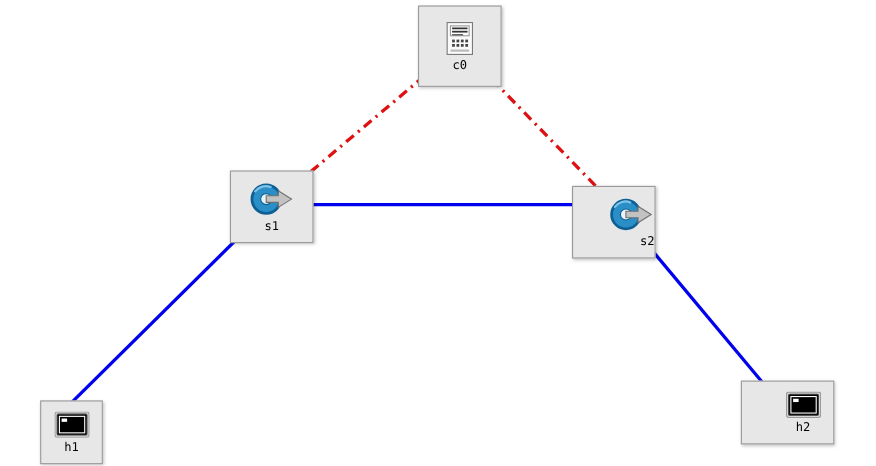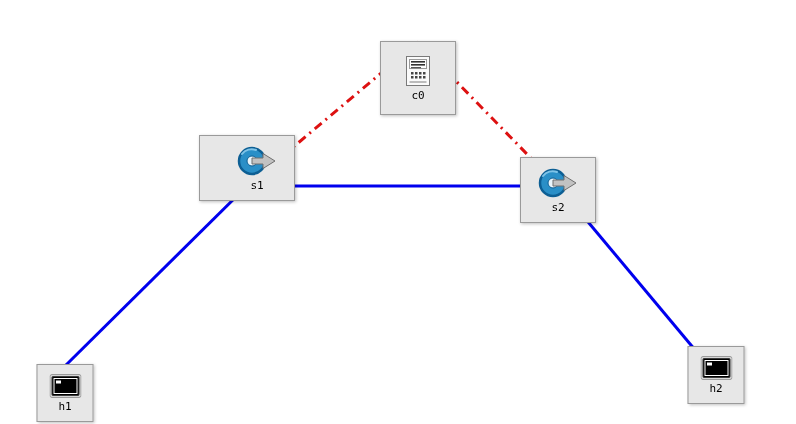--- a/index.html
+++ b/index.html
@@ -27,21 +27,21 @@
     display: flex;
     flex-direction: column;
     align-items: center;
     justify-content: center;
     gap: 2px;
     background: #e7e7e7;
     border: 1px solid #9a9a9a;
     box-shadow: 1px 1px 3px rgba(0,0,0,0.25);
     cursor: default;
   }
-  .node.controller { width: 74px; height: 72px; margin-top: 36px; }
+  .node.controller { width: 74px; height: 72px; }
   .node.switch     { width: 74px; height: 64px; }
   .node.host       { width: 55px; height: 56px; }
   .node .icon { display: block; line-height: 0; }
   .node .label {
     font-family: "DejaVu Sans Mono", "Liberation Mono", monospace;
     font-size: 11px;
     color: #000000;
     line-height: 13px;
   }
 </style>
@@ -73,34 +73,34 @@
         <rect x="6" y="21" width="2.5" height="2.5" fill="#444444"></rect>
         <rect x="10" y="21" width="2.5" height="2.5" fill="#444444"></rect>
         <rect x="14" y="21" width="2.5" height="2.5" fill="#444444"></rect>
         <rect x="18" y="21" width="2.5" height="2.5" fill="#444444"></rect>
         <rect x="4.5" y="26" width="17" height="2" fill="#bbbbbb"></rect>
       </svg>
     </span>
     <span class="label">c0</span>
   </div>
 
-  <div class="node switch" style="left: 247px; top: 168px; padding-left: 20px;">
+  <div class="node switch" style="left: 247px; top: 188px;">
     <span class="icon">
       <svg width="42" height="32" viewBox="0 0 42 32">
         <circle cx="16" cy="16" r="13" fill="#2a8fc7"></circle>
         <circle cx="16" cy="16" r="13" fill="none" stroke="#0d5f94" stroke-width="2.5"></circle>
         <path d="M6 9 a 12 12 0 0 1 14 -4" fill="none" stroke="#7fc4e8" stroke-width="2" stroke-linecap="round"></path>
         <circle cx="16" cy="16" r="5" fill="#eaf5fb" stroke="#0d5f94" stroke-width="1"></circle>
         <path d="M16 13 h11 v-4.5 l12 7.5 -12 7.5 v-4.5 h-11 z" fill="#c2c2c2" stroke="#6f6f6f" stroke-width="1"></path>
       </svg>
     </span>
     <span class="label">s1</span>
   </div>
 
-  <div class="node switch" style="left: 558px; top: 190px;">
+  <div class="node switch" style="left: 558px; top: 202px; align-items: flex-end;">
     <span class="icon">
       <svg width="42" height="32" viewBox="0 0 42 32">
         <circle cx="16" cy="16" r="13" fill="#2a8fc7"></circle>
         <circle cx="16" cy="16" r="13" fill="none" stroke="#0d5f94" stroke-width="2.5"></circle>
         <path d="M6 9 a 12 12 0 0 1 14 -4" fill="none" stroke="#7fc4e8" stroke-width="2" stroke-linecap="round"></path>
         <circle cx="16" cy="16" r="5" fill="#eaf5fb" stroke="#0d5f94" stroke-width="1"></circle>
         <path d="M16 13 h11 v-4.5 l12 7.5 -12 7.5 v-4.5 h-11 z" fill="#c2c2c2" stroke="#6f6f6f" stroke-width="1"></path>
       </svg>
     </span>
     <span class="label">s2</span>
@@ -111,21 +111,21 @@
       <svg width="32" height="24" viewBox="0 0 32 24">
         <rect x="0.5" y="0.5" width="31" height="23" rx="2" fill="#d6d6d6" stroke="#9a9a9a"></rect>
         <rect x="2.5" y="2.5" width="27" height="19" rx="1" fill="#000000" stroke="#3a3a3a"></rect>
         <rect x="4.5" y="4.5" width="23" height="15" fill="none" stroke="#ffffff" stroke-width="1"></rect>
         <rect x="6.5" y="6.5" width="5" height="3" fill="#ffffff"></rect>
       </svg>
     </span>
     <span class="label">h1</span>
   </div>
 
-  <div class="node host" style="left: 716px; top: 375px;">
+  <div class="node host" style="left: 716px; top: 375px; padding-left: 28px;">
     <span class="icon">
       <svg width="32" height="24" viewBox="0 0 32 24">
         <rect x="0.5" y="0.5" width="31" height="23" rx="2" fill="#d6d6d6" stroke="#9a9a9a"></rect>
         <rect x="2.5" y="2.5" width="27" height="19" rx="1" fill="#000000" stroke="#3a3a3a"></rect>
         <rect x="4.5" y="4.5" width="23" height="15" fill="none" stroke="#ffffff" stroke-width="1"></rect>
         <rect x="6.5" y="6.5" width="5" height="3" fill="#ffffff"></rect>
       </svg>
     </span>
     <span class="label">h2</span>
   </div>

